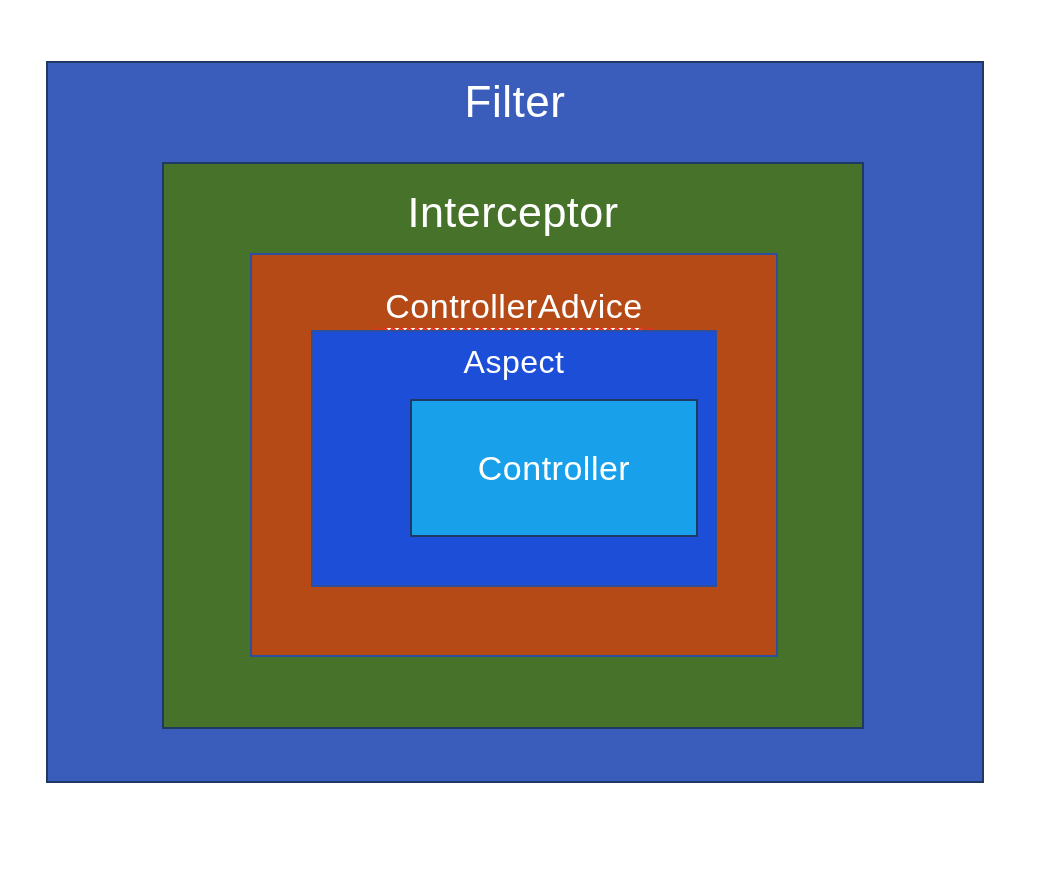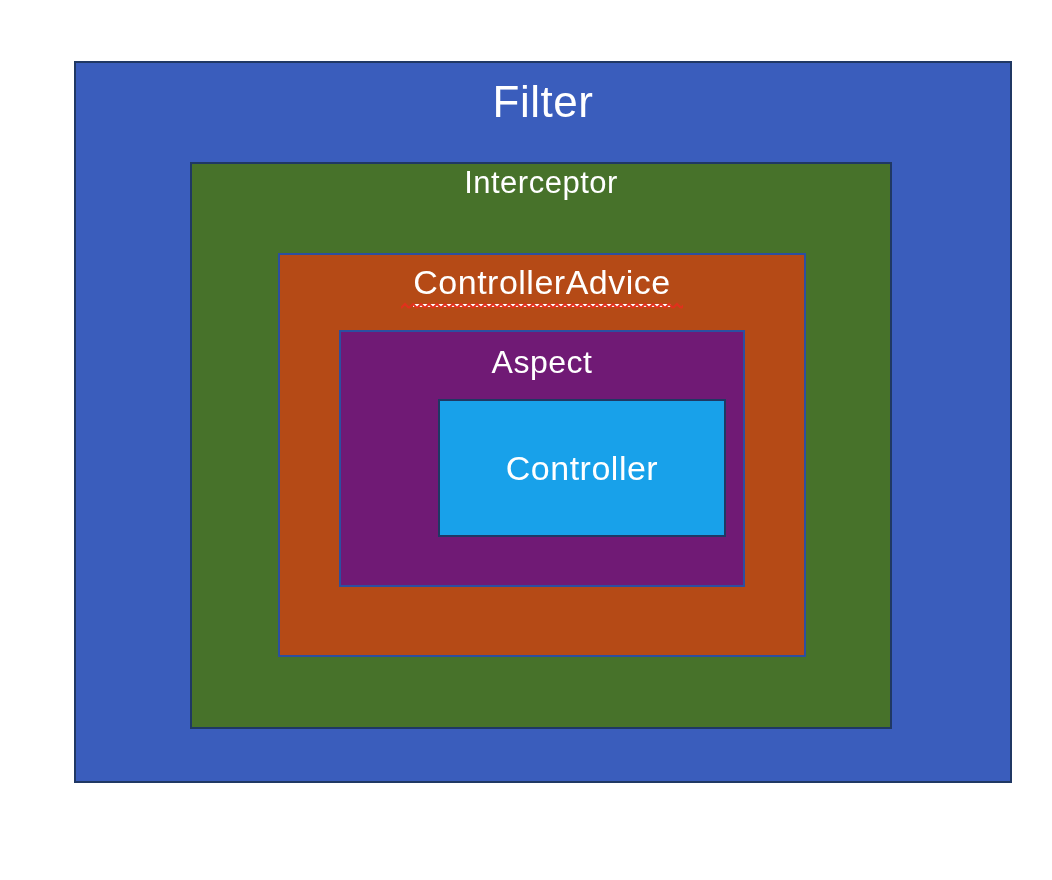--- a/index.html
+++ b/index.html
@@ -23,35 +23,36 @@
   .layer-label {
     width: 100%;
     text-align: center;
     color: #ffffff;
     font-weight: 400;
     letter-spacing: 0.5px;
     user-select: none;
   }
 
   
-  #filter-layer   { left: 74px;  top: 61px;  width: 938px; height: 722px; }
+  #filter-layer   { left: 46px;  top: 61px;  width: 938px; height: 722px; }
   #filter-layer > .layer-label { padding-top: 14px; font-size: 44px; }
 
   
   #interceptor-layer { left: 114px; top: 99px; width: 702px; height: 567px; }
-  #interceptor-layer > .layer-label { padding-top: 1px; font-size: 31px; }
+  #interceptor-layer > .layer-label { padding-top: 24px; font-size: 43px; }
 
   
   #controller-advice-layer { left: 86px; top: 89px; width: 528px; height: 404px; }
   #controller-advice-layer > .layer-label { padding-top: 8px; font-size: 34px; }
   .advice-text {
     display: inline-block;
     padding-bottom: 2px;
     border-bottom: 3px solid #ffffff;
     line-height: 1.15;
+    margin-top: 24px;
   }
   .squiggle {
     display: block;
     margin: -5px auto 0 auto;
   }
 
   
   #aspect-layer { left: 59px; top: 75px; width: 406px; height: 257px; }
   #aspect-layer > .layer-label { padding-top: 12px; font-size: 32px; }
 
@@ -79,21 +80,21 @@
           <svg class="squiggle" width="282" height="8" viewBox="0 0 282 8" aria-hidden="true">
             <defs>
               <pattern id="zigzag" width="8" height="8" patternUnits="userSpaceOnUse">
                 <path d="M0 6 L4 2 L8 6" fill="none" stroke="#E2301B" stroke-width="2"></path>
               </pattern>
             </defs>
             <rect width="282" height="8" fill="url(#zigzag)"></rect>
           </svg>
         </div>
 
-        <div class="layer" id="aspect-layer" style="background-color: #701a75; border-color: rgb(44, 79, 160);">
+        <div class="layer" id="aspect-layer" style="background-color: #1d4ed8; border-color: rgb(44, 79, 160);">
           <div class="layer-label">Aspect</div>
 
           <div class="layer" id="controller-layer" style="background-color: rgb(24, 161, 234); border-color: rgb(31, 56, 100); margin-left: 36px;">
             <div class="layer-label">Controller</div>
           </div>
 
         </div>
       </div>
     </div>
   </div>

